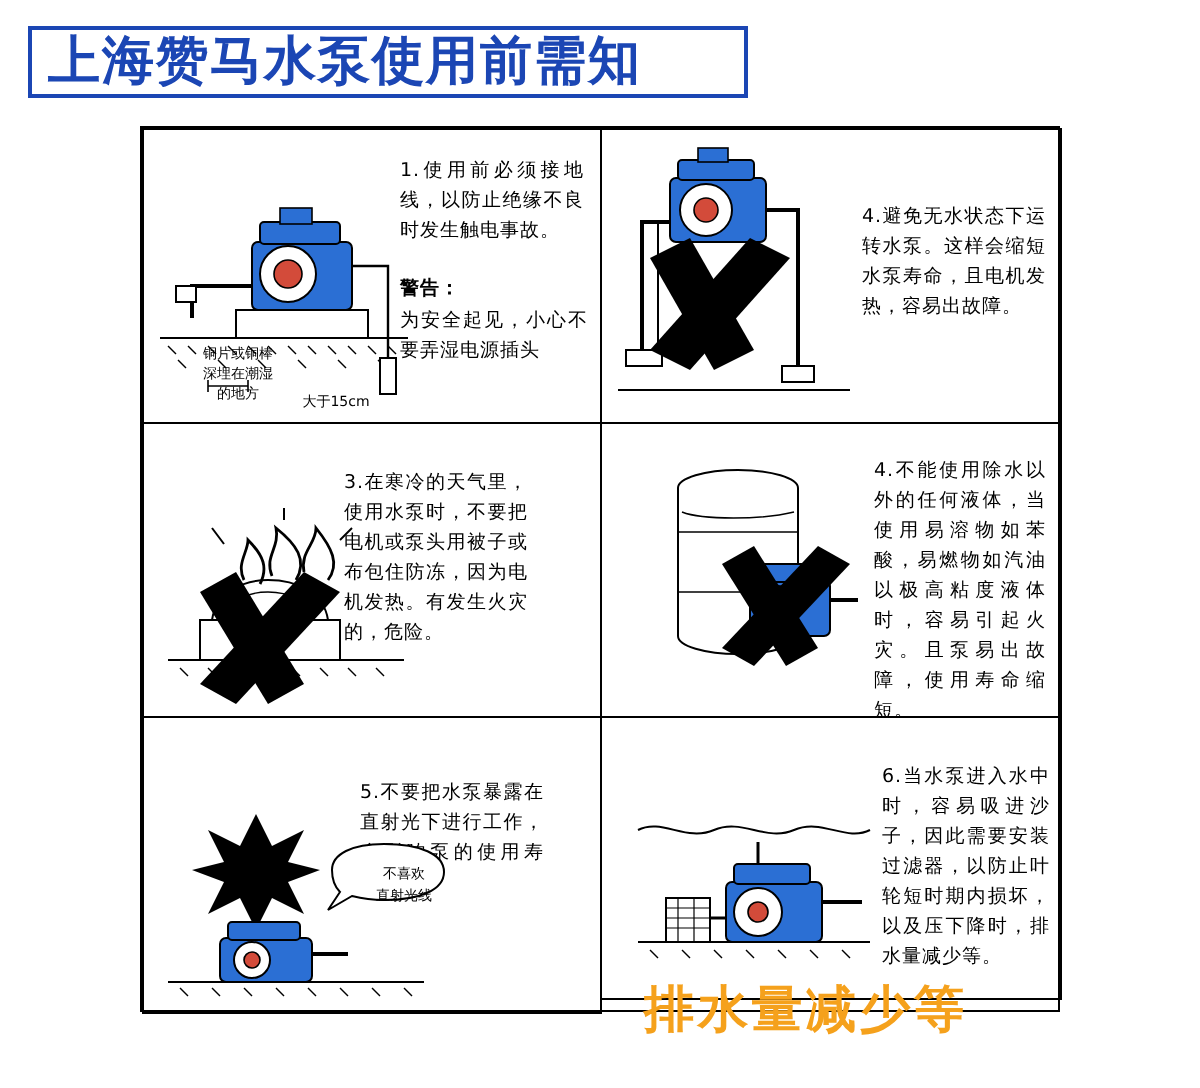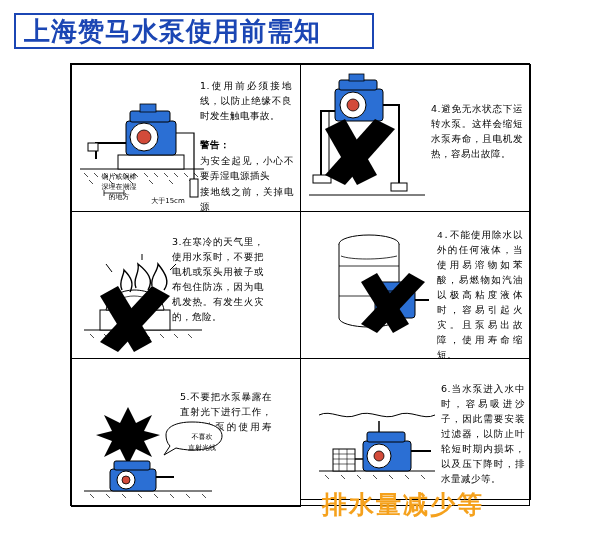--- a/index.html
+++ b/index.html
@@ -36,21 +36,21 @@
   }
   .cell{
     position:absolute;
     box-sizing:border-box;
     border:1px solid #000;
     overflow:hidden;
   }
   .c-tl{left:0;top:0;width:230px;height:148px;}
   .c-tr{left:229px;top:0;width:231px;height:148px;}
   .c-ml{left:0;top:147px;width:230px;height:148px;}
-  .c-mr{left:229px;top:147px;width:231px;height:148px;font-family:Liberation Mono, monospace;}
+  .c-mr{left:229px;top:147px;width:231px;height:148px;}
   .c-bl{left:0;top:294px;width:230px;height:149px;}
   .c-br{left:229px;top:294px;width:231px;height:142px;}
 
   .cap{
     position:absolute;
     font-size:9.5px;
     line-height:15px;
     color:#000;
     letter-spacing:0.5px;
     text-align:justify;
@@ -127,21 +127,20 @@
           <path d="M26 120 L46 120" stroke="#000" stroke-width="0.8"></path>
           <path d="M26 117 L26 123 M46 117 L46 123" stroke="#000" stroke-width="0.8"></path>
         </svg>
       </div>
       <div class="subcap" style="left:14px;top:107px;width:66px;">铜片或铜棒<br>深埋在潮湿<br>的地方</div>
       <div class="subcap" style="left:66px;top:131px;width:60px;">大于15cm</div>
 
       <div class="cap" style="left:128px;top:13px;width:92px;">1.使用前必须接地线，以防止绝缘不良时发生触电事故。</div>
       <div class="cap warn" style="left:128px;top:72px;width:92px;">警告：</div>
       <div class="cap" style="left:128px;top:88px;width:94px;">为安全起见，小心不要弄湿电源插头</div>
-      <div class="cap" style="left:128px;top:119px;width:94px;">接地线之前，关掉电源</div>
     </div>
 
     <div class="cell c-tr">
       <div class="art" style="left:6px;top:6px;">
         <svg width="120" height="136" viewBox="0 0 120 136">
 
           <rect x="28" y="18" width="48" height="32" rx="3" fill="#2b6fd4" stroke="#000" stroke-width="1"></rect>
           <ellipse cx="46" cy="34" rx="13" ry="13" fill="#fff" stroke="#000" stroke-width="1"></ellipse>
           <ellipse cx="46" cy="34" rx="6" ry="6" fill="#d34b3a" stroke="#000" stroke-width="0.8"></ellipse>
           <rect x="32" y="9" width="38" height="10" rx="2" fill="#2b6fd4" stroke="#000" stroke-width="1"></rect>

